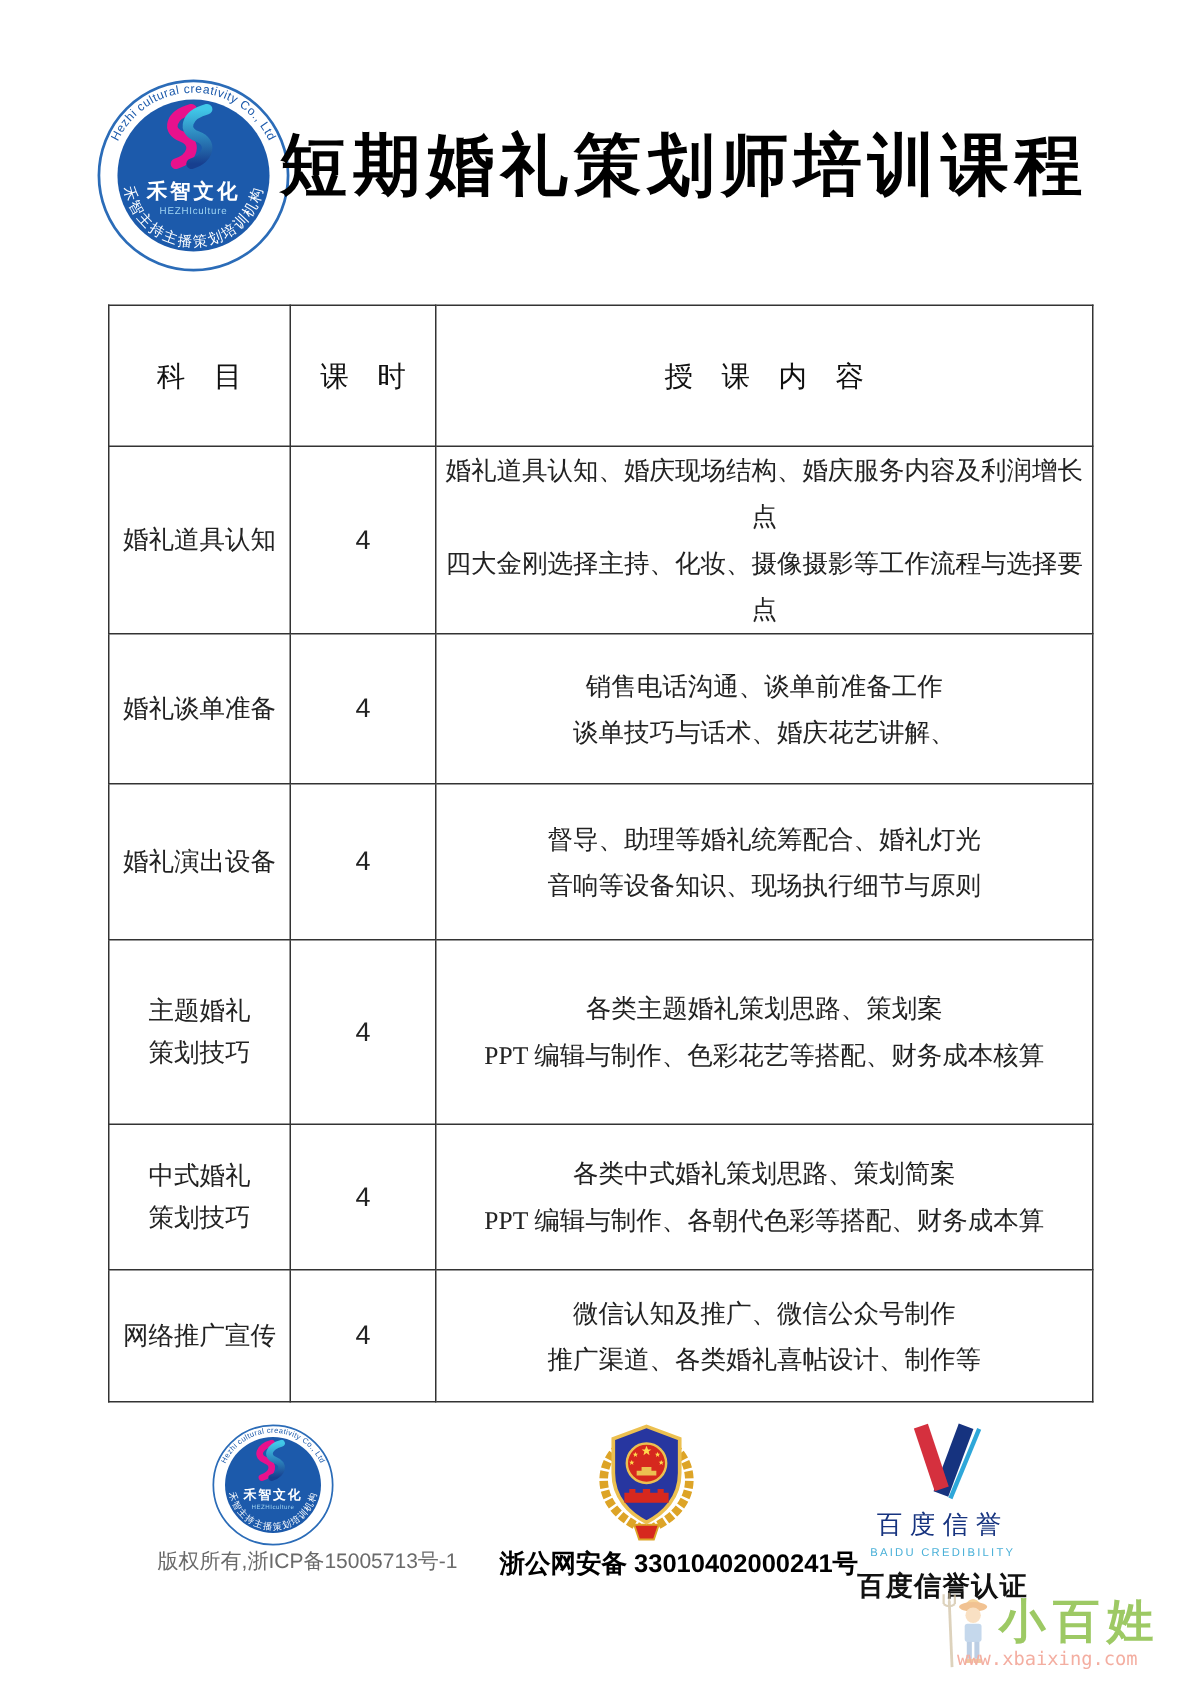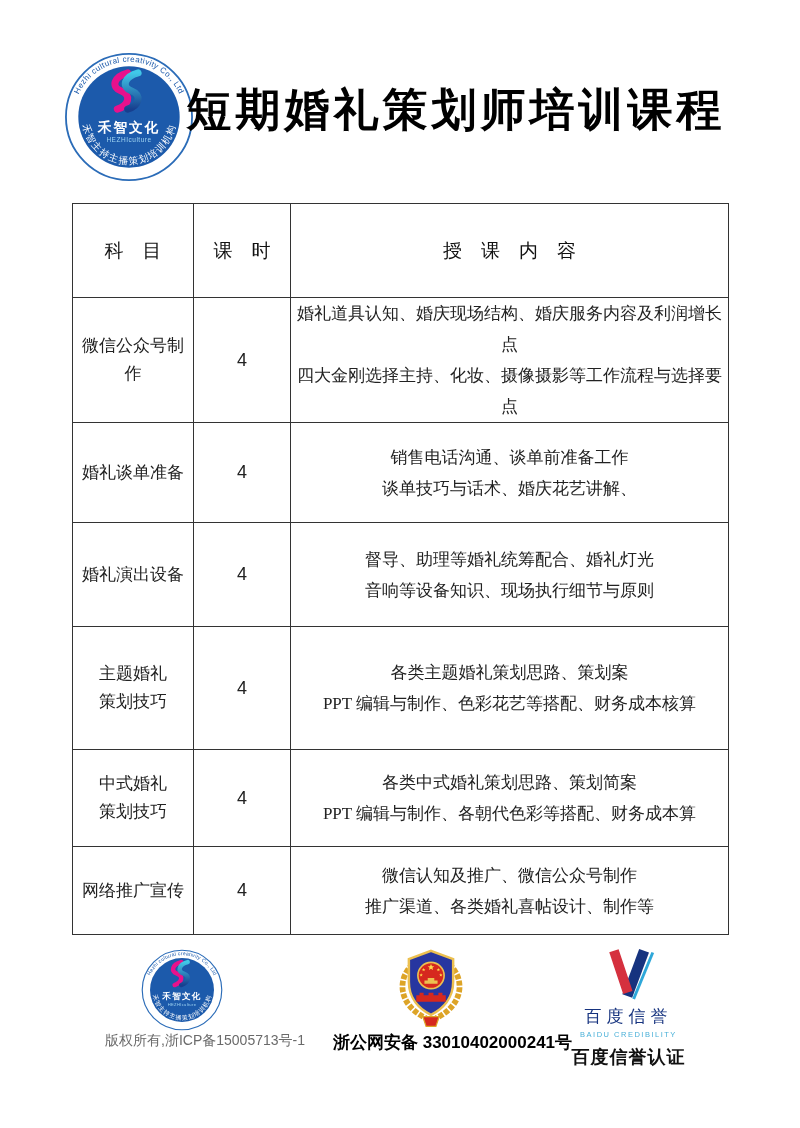--- a/index.html
+++ b/index.html
@@ -81,21 +81,21 @@
         <col style="width:97px">
         <col style="width:438px">
       </colgroup>
     <tbody>
         <tr class="h-head">
       <td class="th">科　目</td>
       <td class="th">课　时</td>
       <td class="th">授　课　内　容</td>
     </tr>
     <tr class="h-r1">
-      <td class="subject">微信公众号制作</td>
+      <td class="subject">婚礼道具认知</td>
       <td class="hours">4</td>
       <td class="content">婚礼道具认知、婚庆现场结构、婚庆服务内容及利润增长点
 四大金刚选择主持、化妆、摄像摄影等工作流程与选择要点</td>
     </tr>
     <tr class="h-r2">
       <td class="subject">婚礼谈单准备</td>
       <td class="hours">4</td>
       <td class="content">销售电话沟通、谈单前准备工作
 谈单技巧与话术、婚庆花艺讲解、</td>
     </tr>
@@ -175,14 +175,31 @@
     <svg class="baidu-v" viewBox="0 0 100 100">
       <line x1="76" y1="10" x2="47" y2="88" stroke="#16337f" stroke-width="18"></line>
       <line x1="24" y1="10" x2="48" y2="82" stroke="#d5303e" stroke-width="17"></line>
       <line x1="91" y1="13" x2="58" y2="93" stroke="#2ea7d9" stroke-width="5"></line>
     </svg>
     <div class="baidu-cn">百度信誉</div>
     <div class="baidu-en">BAIDU CREDIBILITY</div>
     <div class="baidu-cert">百度信誉认证</div>
   </div>
 
+  <div class="watermark">
+    <svg class="wm-mascot" viewBox="0 0 44 62" opacity="0.8">
+      <line x1="9" y1="8" x2="11" y2="55" stroke="#cdbd9e" stroke-width="2"></line>
+      <path d="M 5,10 L 5,3 M 9,9 L 9,2 M 13,10 L 13,3" stroke="#cdbd9e" stroke-width="1.6" fill="none"></path>
+      <path d="M 5,10 Q 9,13 13,10" stroke="#cdbd9e" stroke-width="1.6" fill="none"></path>
+      <path d="M 20,11 Q 26,2 32,11 Z" fill="#f2c06e"></path>
+      <ellipse cx="26" cy="12" rx="10" ry="3.4" fill="#eba75f"></ellipse>
+      <circle cx="26" cy="18" r="5.5" fill="#f7d3a8"></circle>
+      <rect x="20" y="24" width="12" height="13" rx="2" fill="#aac6e4"></rect>
+      <rect x="21.5" y="37" width="3.6" height="12" fill="#9db8d8"></rect>
+      <rect x="26.9" y="37" width="3.6" height="12" fill="#9db8d8"></rect>
+      <rect x="20.5" y="49" width="5.5" height="3" fill="#e8b071"></rect>
+      <rect x="26.5" y="49" width="5.5" height="3" fill="#e8b071"></rect>
+    </svg>
+    <div class="wm-name">小百姓</div>
+    <div class="wm-url">www.xbaixing.com</div>
+  </div>
 
 </div>
 
 </body></html>

